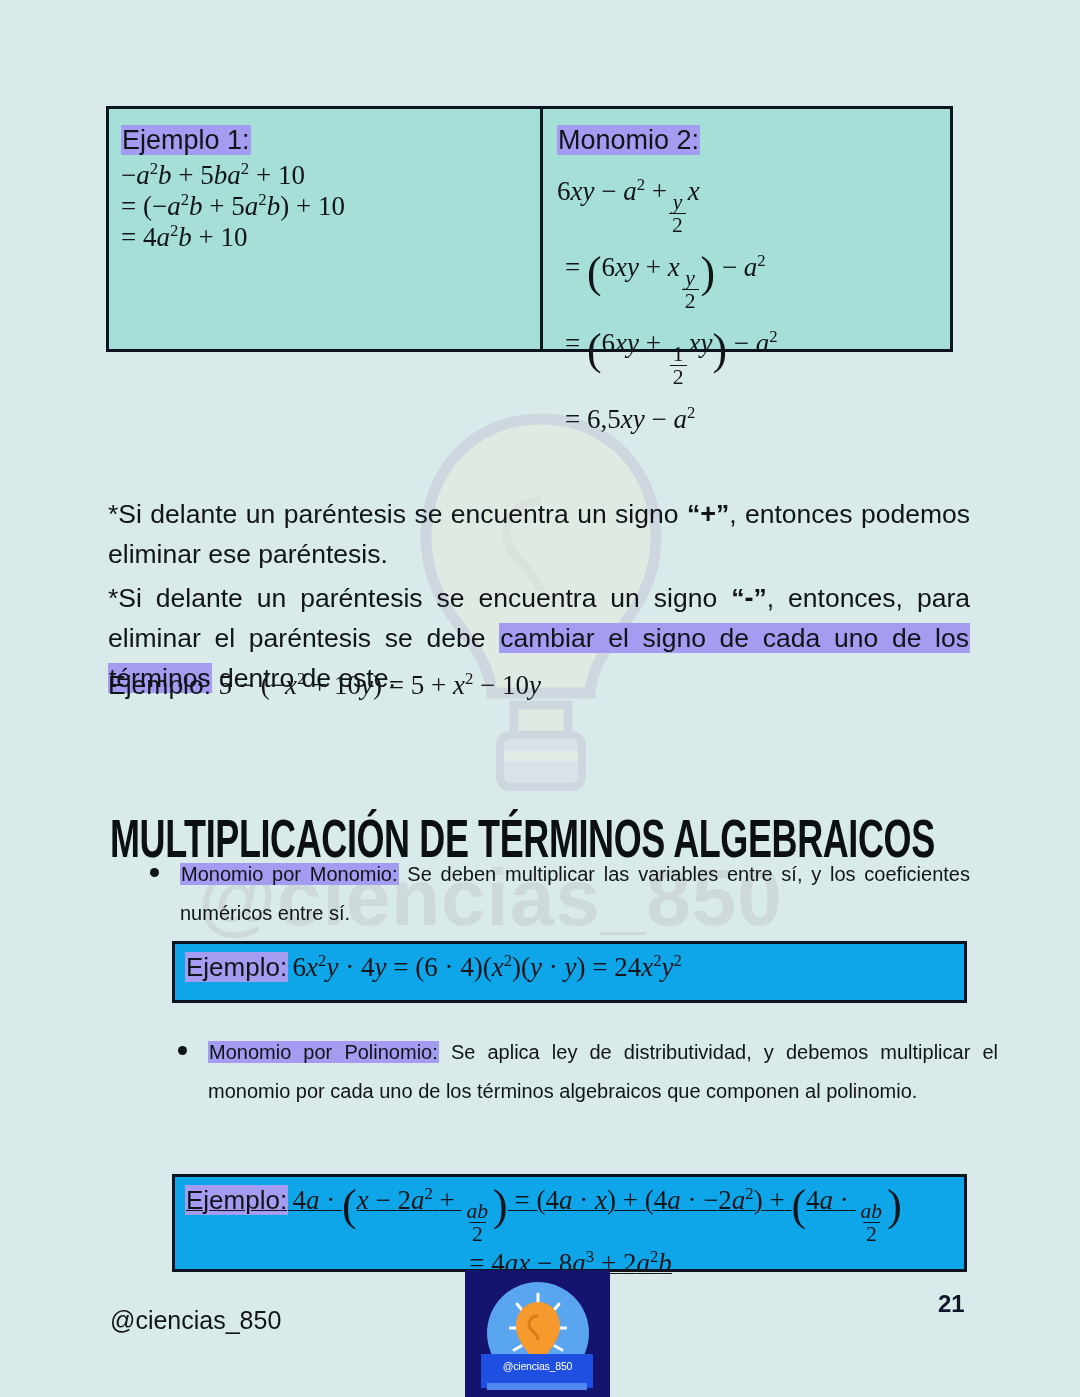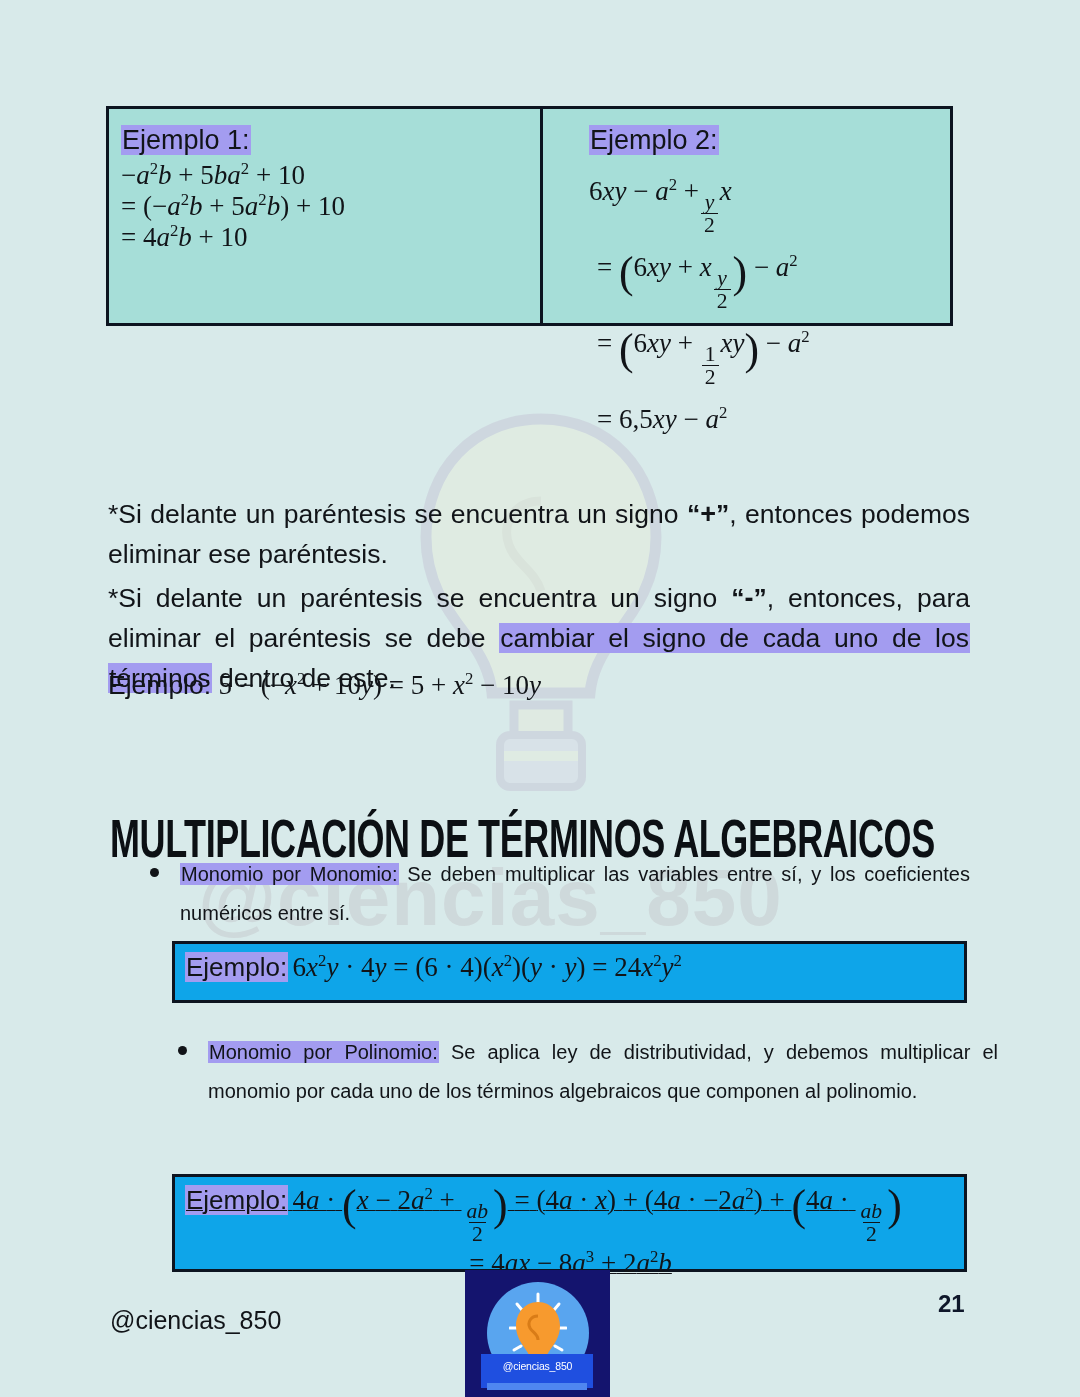--- a/index.html
+++ b/index.html
@@ -75,26 +75,25 @@
     vertical-align: -0.26em;
     line-height: .7;
   }
 
   
   #examples-table {
     position: absolute;
     left: 106px;
     top: 106px;
     width: 847px;
-    height: 220px;
+    height: 246px;
     border: 3px solid #0c1420;
     background: #a6ded8;
     box-sizing: border-box;
     display: flex;
-    gap: 32px;
   }
   .tbl-cell { box-sizing: border-box; padding: 16px 0 0 12px; }
   .tbl-cell.left { width: 434px; border-right: 3px solid #0c1420; }
   .tbl-cell.right { flex: 1; padding-left: 14px; }
 
   .hl {
     background: #a39cf0;
     padding: 0 1px;
     box-decoration-break: clone;
     -webkit-box-decoration-break: clone;
@@ -256,21 +255,21 @@
       </div>
       <div class="math eq-line">
         <span class="op">=</span> <span class="paren">(</span><span class="op">−</span>a<sup class="n">2</sup>b <span class="op">+</span> <span class="num">5</span>a<sup class="n">2</sup>b<span class="paren">)</span> <span class="op">+</span> <span class="num">10</span>
       </div>
       <div class="math eq-line">
         <span class="op">=</span> <span class="num">4</span>a<sup class="n">2</sup>b <span class="op">+</span> <span class="num">10</span>
       </div>
     </div>
 
     <div class="tbl-cell right">
-      <div class="cell-title"><span class="hl">Ejemplo 2:</span></div>
+      <div class="cell-title"><span class="hl">Monomio 2:</span></div>
 
       <div class="math eq-line tall">
         <span class="num">6</span>xy <span class="op">−</span> a<sup class="n">2</sup> <span class="op">+</span><span class="frac">
             <span class="nmr">y</span>
             <span class="den num">2</span>
           </span>x
       </div>
       <div class="math eq-line tall indent1">
         <span class="op">=</span> <span class="bigparen">(</span><span class="num">6</span>xy <span class="op">+</span> x<span class="frac">
             <span class="nmr">y</span>

